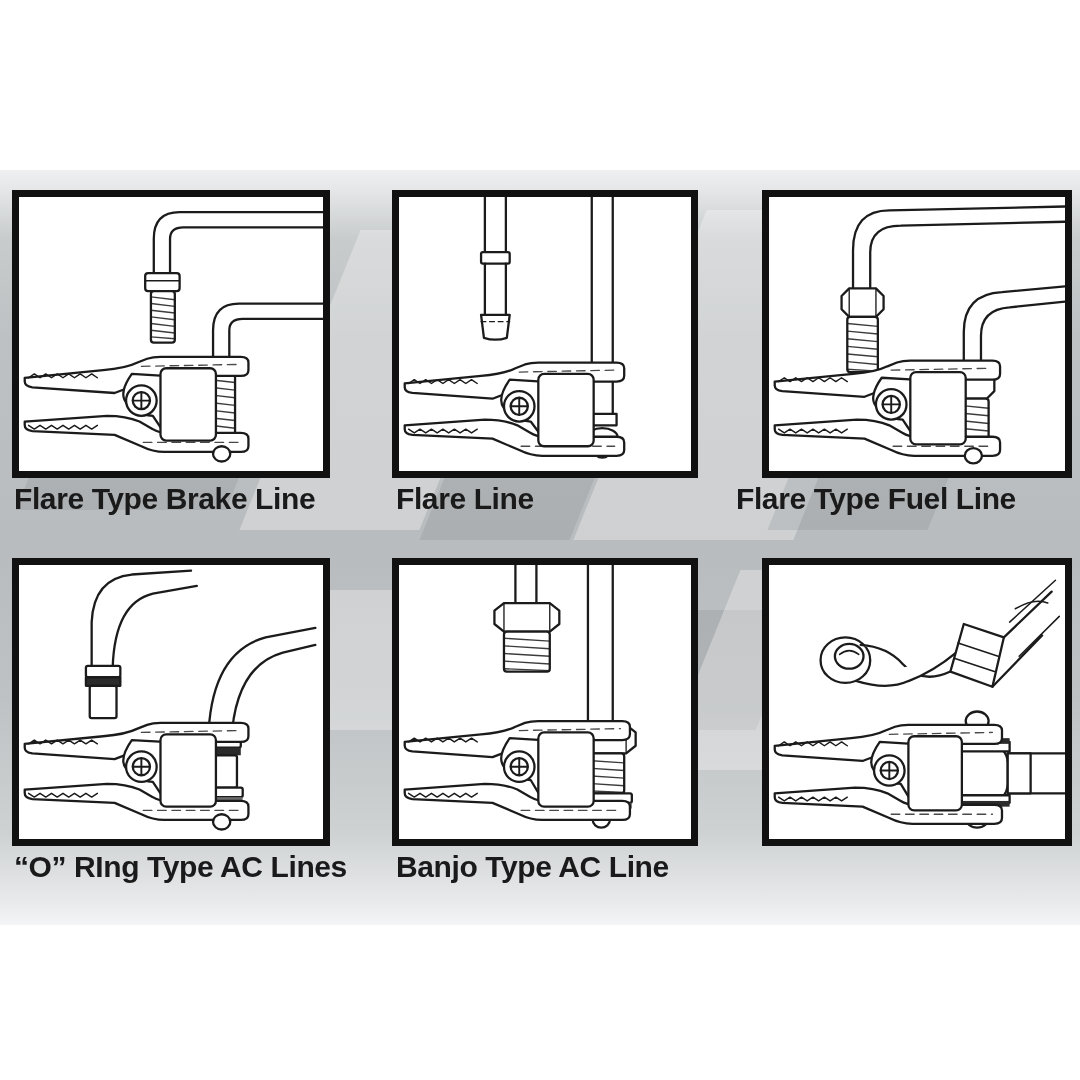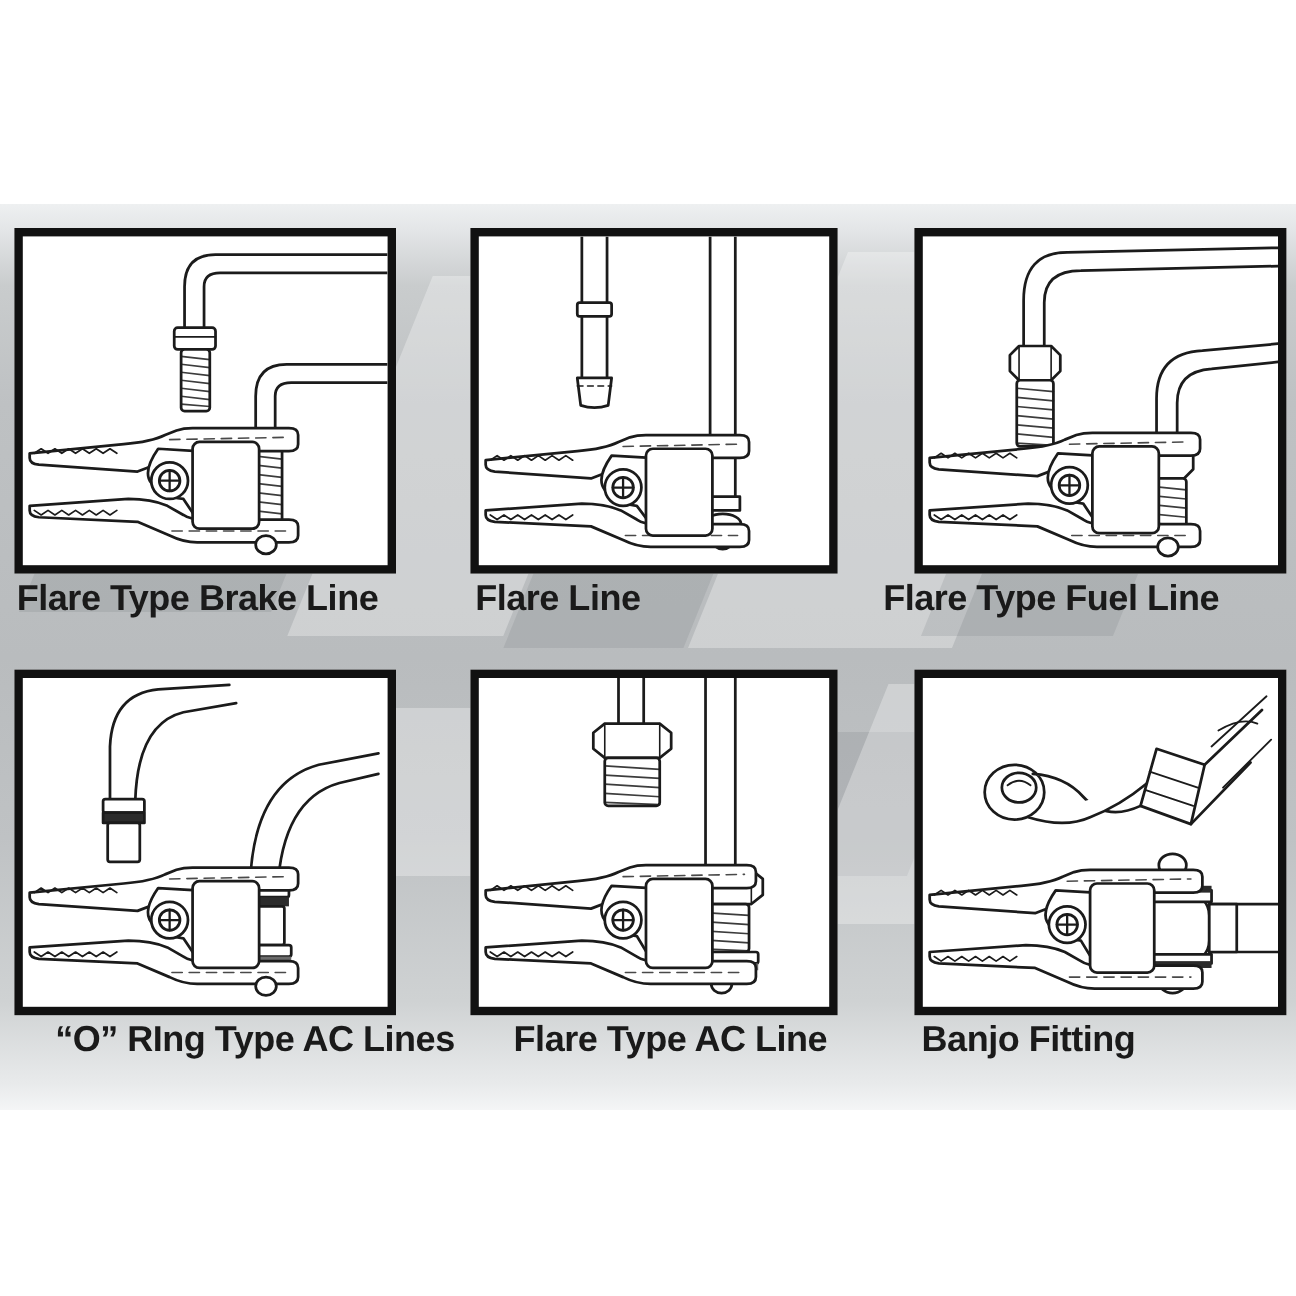--- a/index.html
+++ b/index.html
@@ -77,21 +77,21 @@
   }
 
   
   .col0 { left: 12px;  width: 318px; }
   .col1 { left: 392px; width: 306px; }
   .col2 { left: 762px; width: 310px; }
   .rowA { top: 20px;  height: 288px; }
   .rowB { top: 388px; height: 288px; }
 
   .capA { top: 312px; }
-  .capB { top: 680px; margin-left: 32px; }
+  .capB { top: 680px; }
 
   
   .cap-col0 { left: 14px; }
   .cap-col1 { left: 396px; }
   .cap-col2 { left: 736px; }
 </style>
 </head>
 <body>
 
 <div id="root">
@@ -423,21 +423,21 @@
 
           <path d="M116 182 Q102 202 110 212 Q118 224 138 226
                    L150 246 L150 184 Z" fill="#fff"></path>
           <rect x="146" y="176" width="58" height="78" rx="6" fill="#fff"></rect>
           <circle cx="126" cy="212" r="16" fill="#fff"></circle>
           <circle cx="126" cy="212" r="9" fill="#fff"></circle>
           <path d="M126 203 L126 221 M117 212 L135 212" stroke-width="2"></path>
         </g>
       </svg>
     </div>
-    <div class="caption capB cap-col1">Flare Type AC Line</div>
+    <div class="caption capB cap-col1">Banjo Type AC Line</div>
 
     <div class="panel col2 rowB">
       <svg viewBox="0 0 310 288" width="100%" height="100%" preserveAspectRatio="none">
         <g fill="none" stroke="#1b1b1b" stroke-width="2.4" stroke-linejoin="round" stroke-linecap="round">
 
           <ellipse cx="80" cy="100" rx="26" ry="24" fill="#fff"></ellipse>
           <ellipse cx="84" cy="96" rx="15" ry="13" fill="#fff"></ellipse>
           <path d="M74 94 Q84 86 94 94" stroke-width="1.6"></path>
 
           <path d="M96 84 Q124 86 140 104 Q160 126 190 112" fill="#fff"></path>
@@ -489,16 +489,15 @@
 
           <path d="M116 186 Q102 206 110 216 Q118 228 138 230
                    L150 250 L150 188 Z" fill="#fff"></path>
           <rect x="146" y="180" width="56" height="78" rx="6" fill="#fff"></rect>
           <circle cx="126" cy="216" r="16" fill="#fff"></circle>
           <circle cx="126" cy="216" r="9" fill="#fff"></circle>
           <path d="M126 207 L126 225 M117 216 L135 216" stroke-width="2"></path>
         </g>
       </svg>
     </div>
-    <div class="caption capB cap-col2">Banjo Fitting</div>
 
   </div>
 </div>
 
 </body></html>

